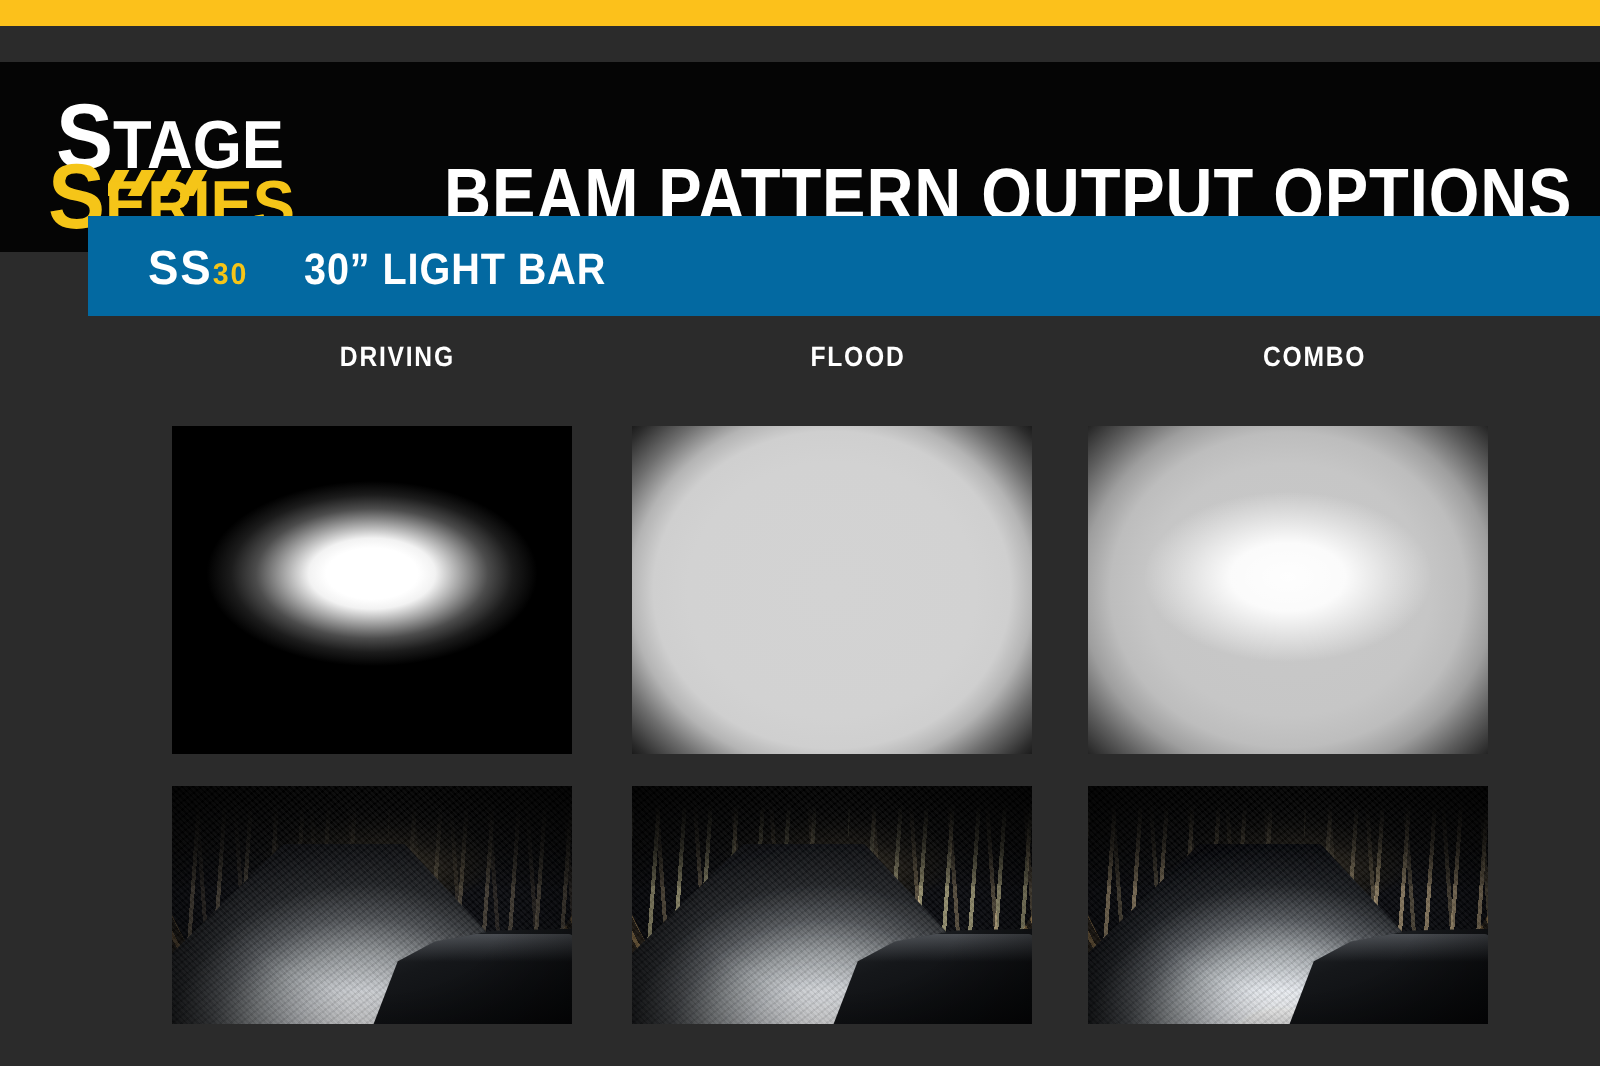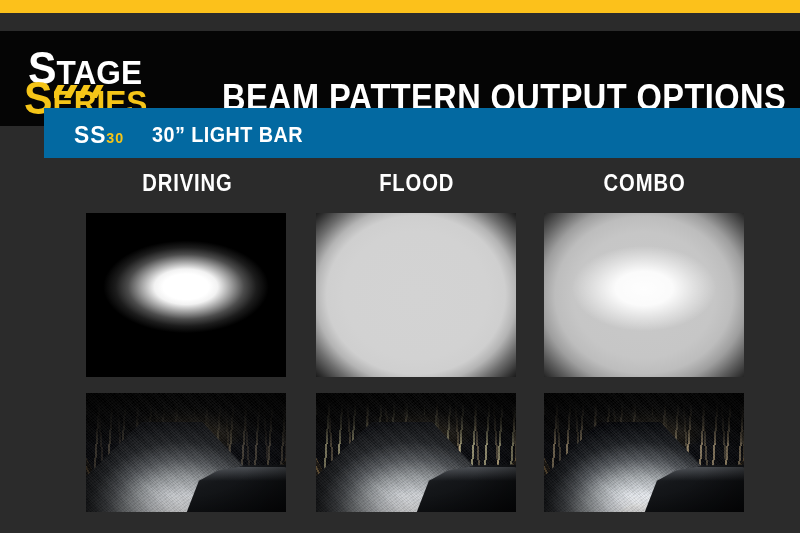--- a/index.html
+++ b/index.html
@@ -97,24 +97,24 @@
     position:absolute; left:0; top:158px; width:800px; height:375px;
     background:#2b2b2b;
   }
 
   .col { position:absolute; top:0; width:230px; }
   .col-0 { left:72px; }
   .col-1 { left:302px; }
   .col-2 { left:530px; }
 
   .col-label {
-    position:absolute; top:12px; left:0; width:230px;
+    position:absolute; top:12px; left:12px; width:230px;
     text-align:center;
     color:#ffffff;
-    font-size:23px;
+    font-size:14px;
     font-weight:bold;
     letter-spacing:1px;
   }
   .col-label span {
     display:inline-block;
     transform:scaleX(0.88);
   }
 
   
   .beam {

